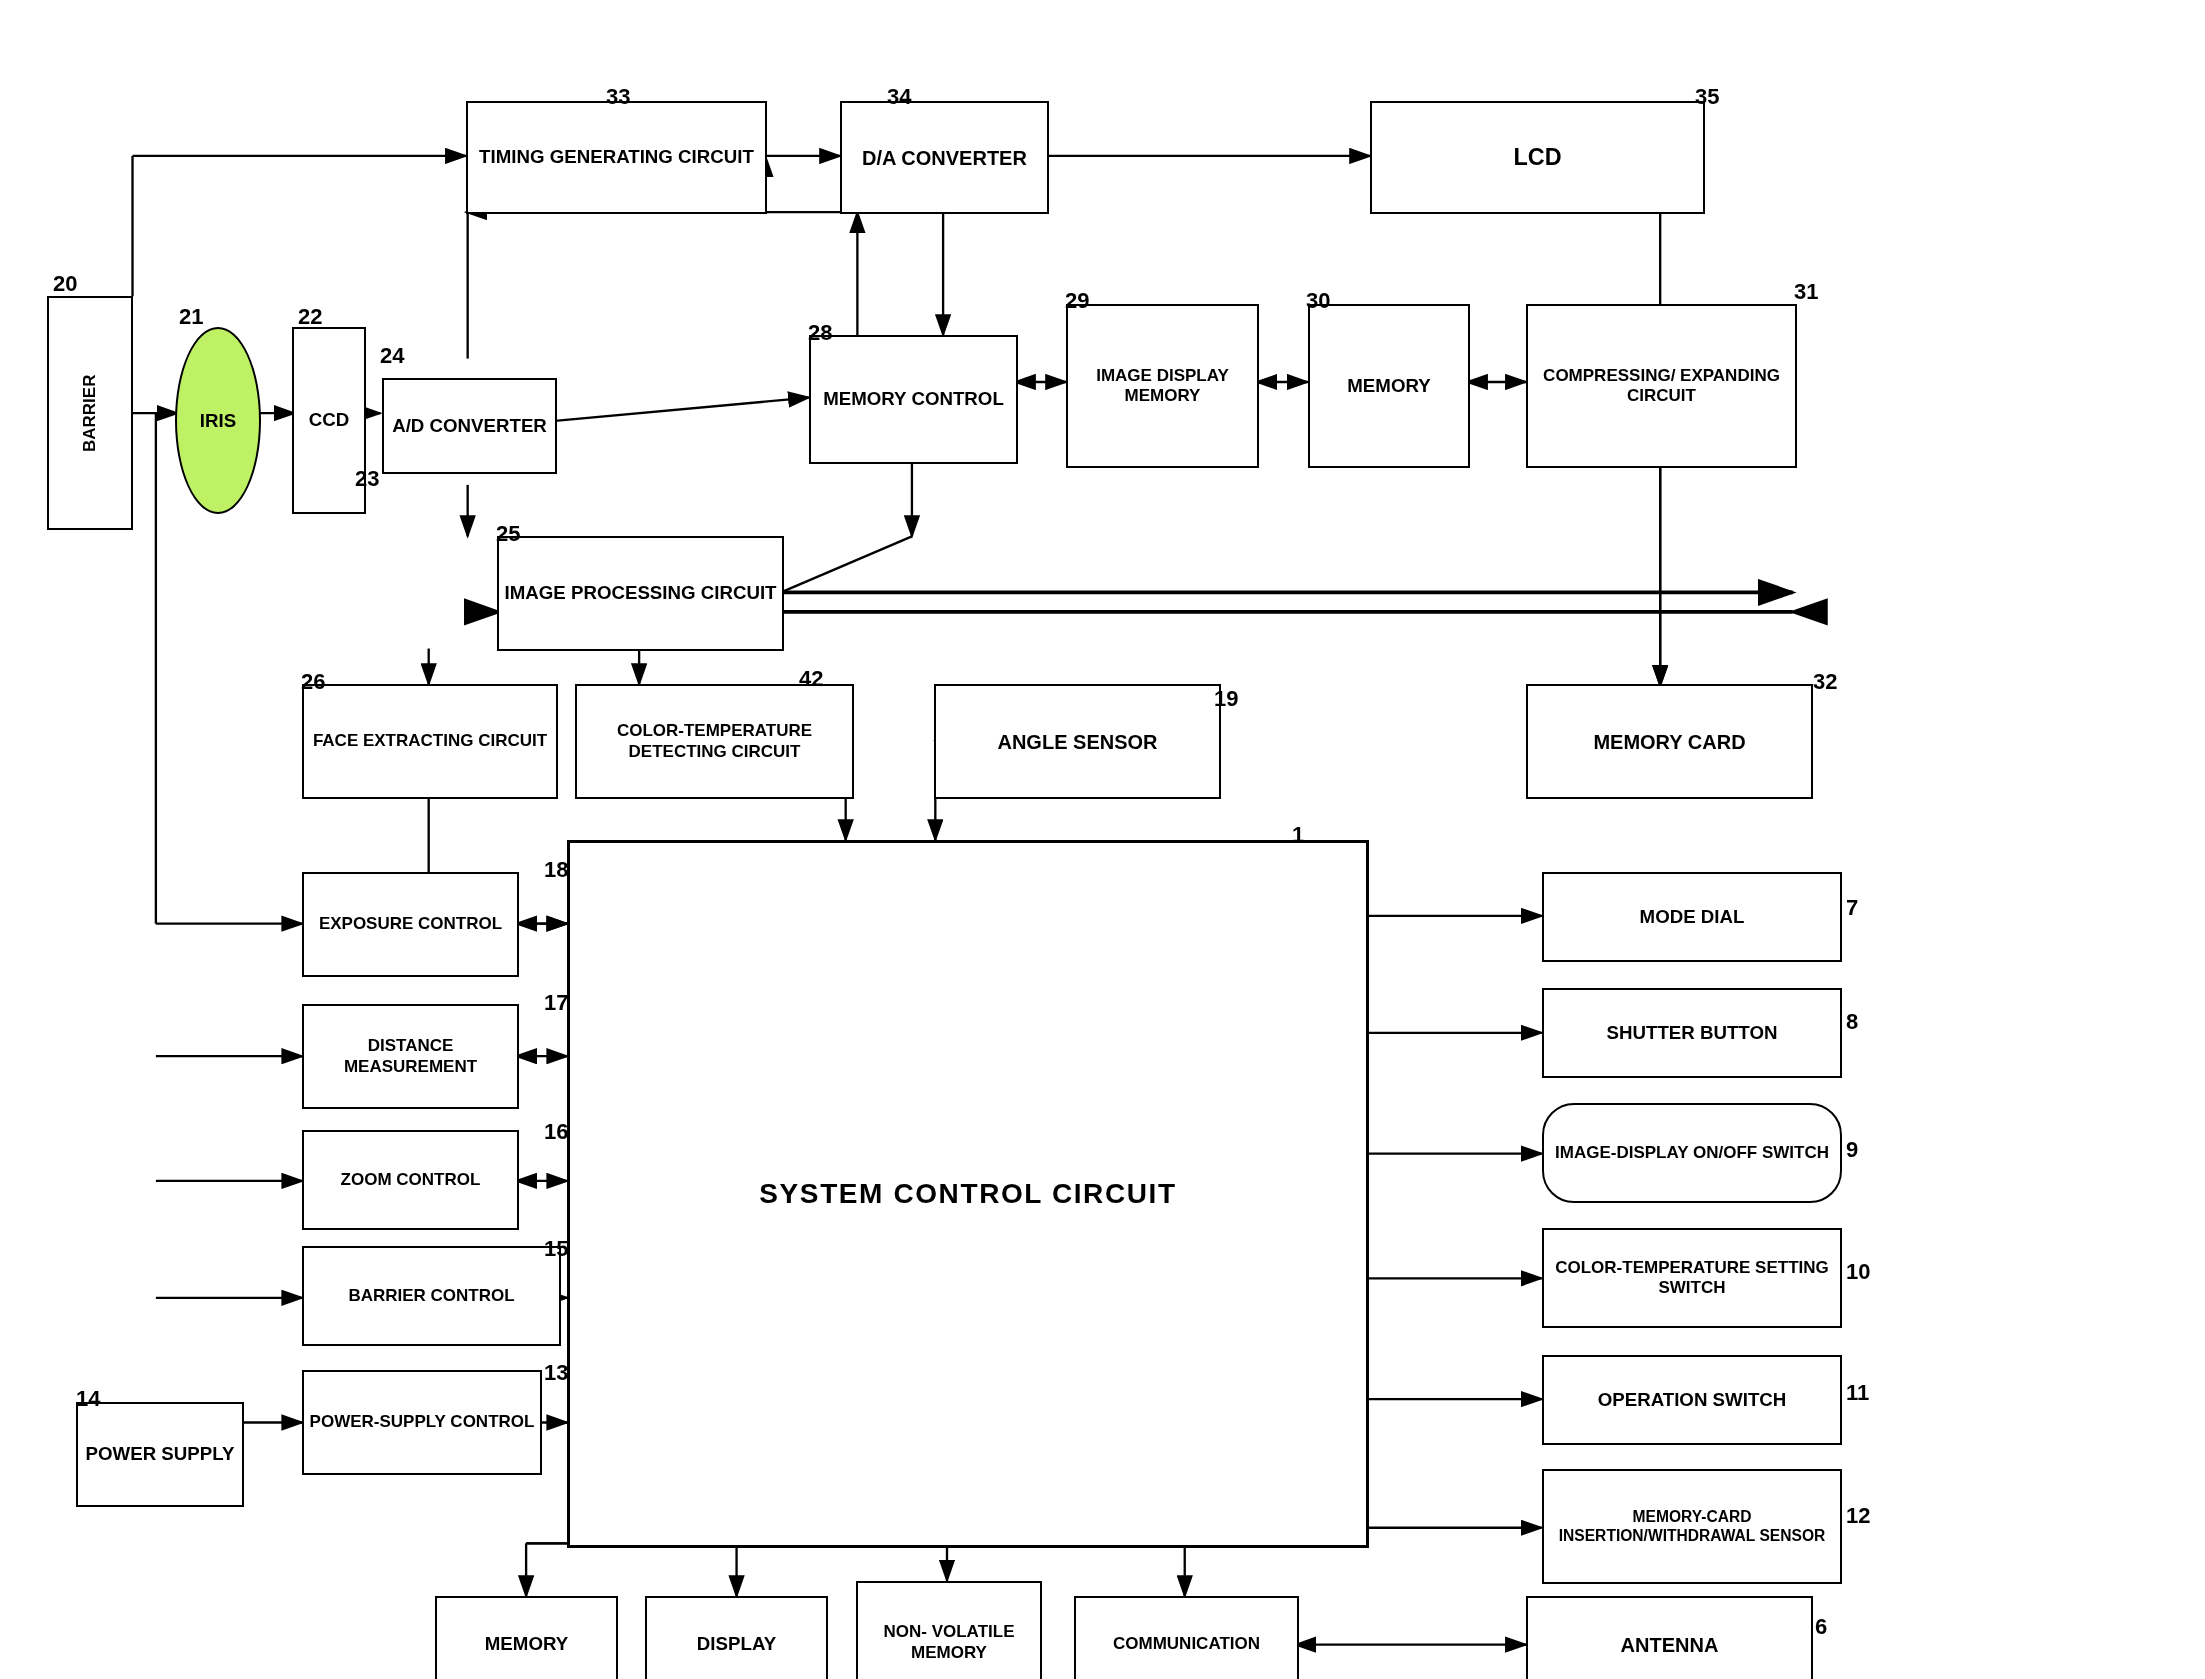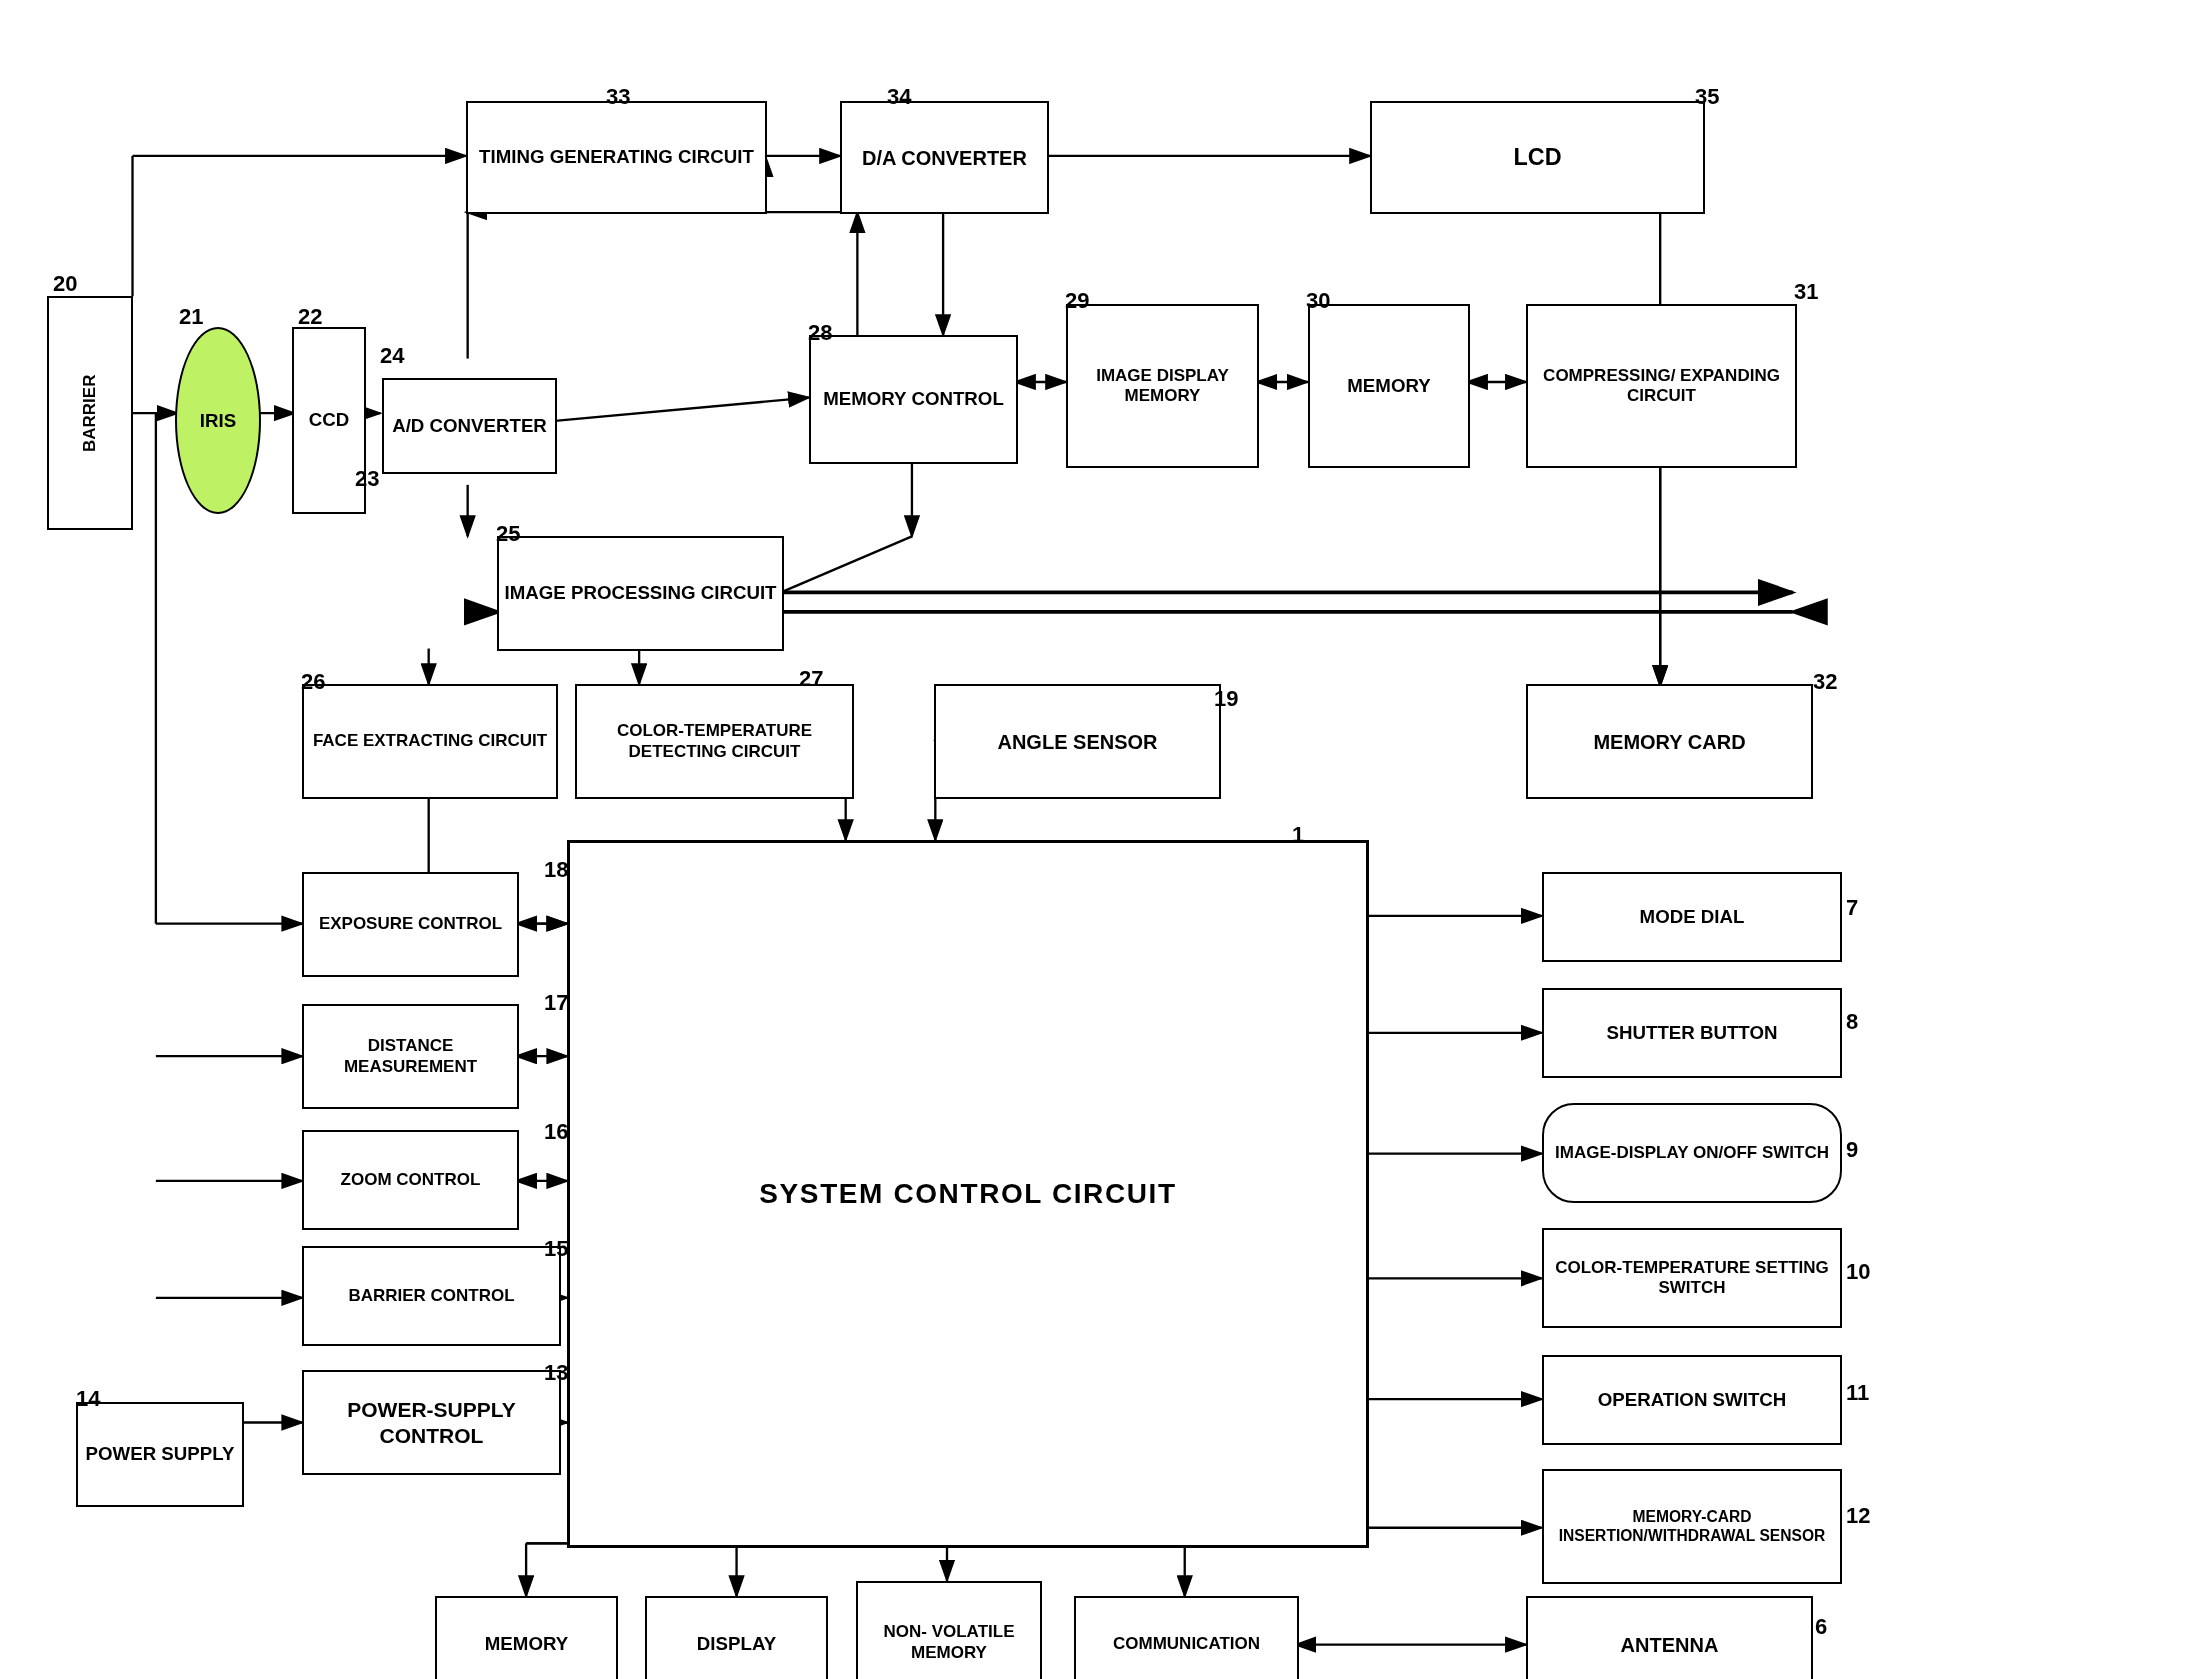--- a/index.html
+++ b/index.html
@@ -268,21 +268,21 @@
 
   <div class="block" style="left:302px;top:1130px;width:217px;height:100px;font-size:17px;">
     <span>ZOOM CONTROL</span>
   </div>
 
   <div class="block" style="left:302px;top:1246px;width:259px;height:100px;font-size:17px;">
     <span>BARRIER
 CONTROL</span>
   </div>
 
-  <div class="block" style="left:302px;top:1370px;width:259px;height:105px;font-size:21px;">
+  <div class="block" style="left:302px;top:1370px;width:240px;height:105px;font-size:17px;">
     <span>POWER-SUPPLY
 CONTROL</span>
   </div>
 
   <div class="block" style="left:76px;top:1402px;width:168px;height:105px;font-size:18.7px;">
     <span>POWER
 SUPPLY</span>
   </div>
 
   <div class="block block-thick" style="left:567px;top:840px;width:802px;height:708px;font-size:28px;letter-spacing:1.6px;">
@@ -339,21 +339,21 @@
     <span>ANTENNA</span>
   </div>
 
   <span class="label" style="left:53px;top:271px">20</span>
   <span class="label" style="left:179px;top:304px">21</span>
   <span class="label" style="left:298px;top:304px">22</span>
   <span class="label" style="left:355px;top:466px">23</span>
   <span class="label" style="left:380px;top:343px">24</span>
   <span class="label" style="left:496px;top:521px">25</span>
   <span class="label" style="left:301px;top:669px">26</span>
-  <span class="label" style="left:799px;top:666px">27</span>
+  <span class="label" style="left:799px;top:666px">42</span>
   <span class="label" style="left:808px;top:320px">28</span>
   <span class="label" style="left:1065px;top:288px">29</span>
   <span class="label" style="left:1306px;top:288px">30</span>
   <span class="label" style="left:1794px;top:279px">31</span>
   <span class="label" style="left:1813px;top:669px">32</span>
   <span class="label" style="left:606px;top:84px">33</span>
   <span class="label" style="left:887px;top:84px">34</span>
   <span class="label" style="left:1695px;top:84px">35</span>
   <span class="label" style="left:544px;top:857px">18</span>
   <span class="label" style="left:544px;top:990px">17</span>

